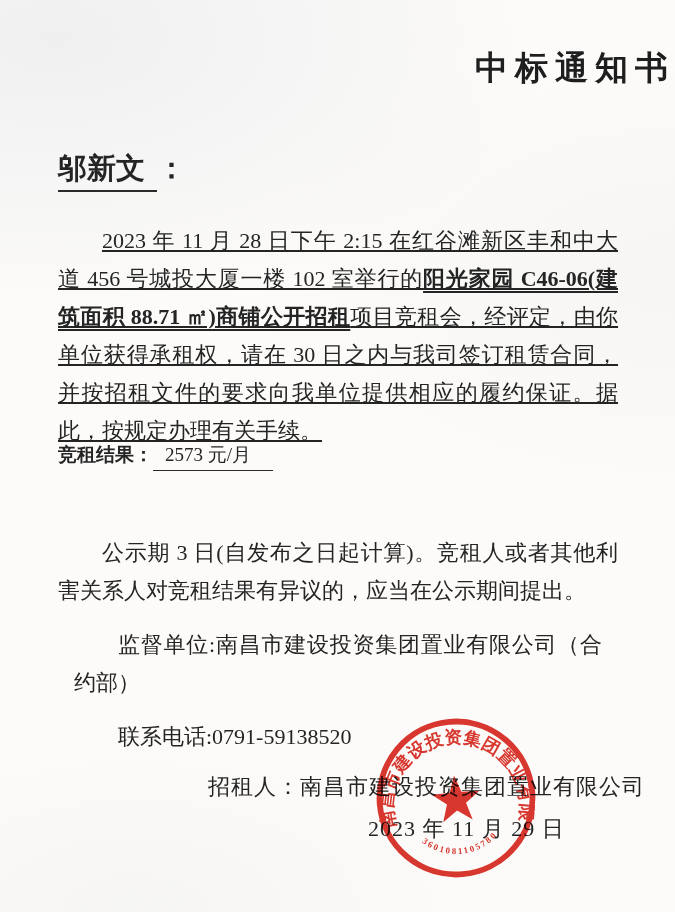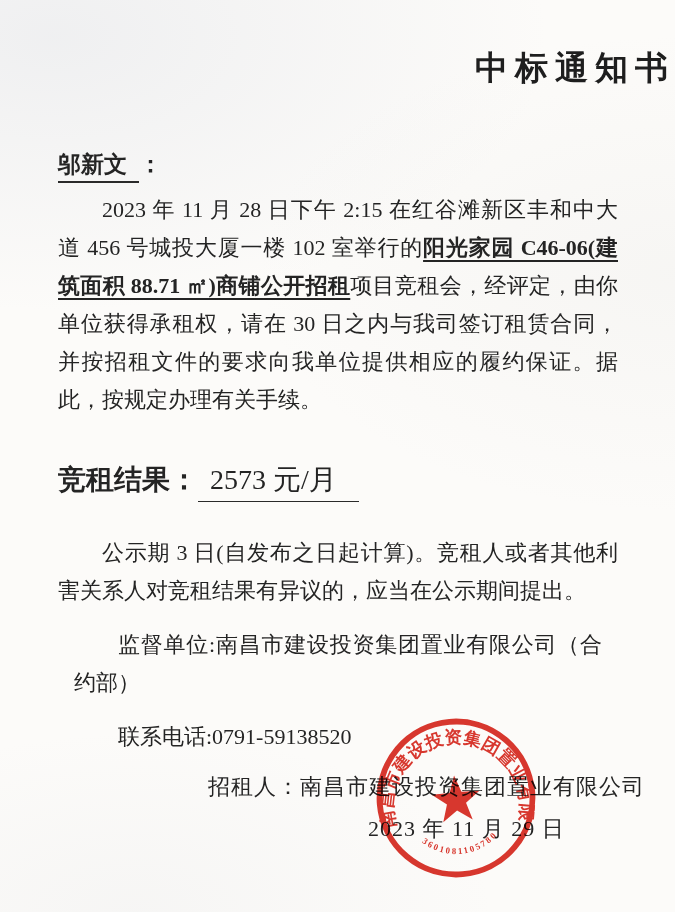--- a/index.html
+++ b/index.html
@@ -19,46 +19,46 @@
       #fcfbf9;
   }
   .doc-title {
     position: absolute; left: 0; top: 46px; width: 675px;
     text-align: right;
     font-size: 33px; font-weight: 700; letter-spacing: 7px;
     color: #1e1e1e;
   }
   .addressee {
     position: absolute; left: 58px; top: 149px;
-    font-size: 23px; font-weight: 700;
+    font-size: 29px; font-weight: 700;
   }
   .addressee .name {
     display: inline-block;
     border-bottom: 2px solid #2a2a2a;
     padding: 0 12px 1px 0;
   }
   .body-para {
     position: absolute; left: 58px; width: 560px;
     font-size: 22px; line-height: 38px;
     text-align: justify;
     color: #242424;
   }
-  .para1 { top: 169px; text-indent: 44px; }
+  .para1 { top: 200px; text-indent: 44px; text-decoration: underline; }
   .para2 { top: 534px; }
   .para2 .p-first { text-indent: 44px; margin: 0; }
   .para2 .p-ind { text-indent: 44px; margin: 16px; }
   .hl {
     font-weight: 700;
     text-decoration: underline;
     text-underline-offset: 5px;
     text-decoration-thickness: 1.5px;
   }
   .result-line {
-    position: absolute; left: 58px; top: 461px;
-    font-size: 28px;
+    position: absolute; left: 58px; top: 442px;
+    font-size: 19px;
   }
   .result-line .label { font-weight: 700; }
   .result-line .value {
     display: inline-block;
     border-bottom: 1.5px solid #2a2a2a;
     padding: 0 22px 2px 12px;
     font-weight: 400;
   }
   .issuer-line {
     position: absolute; left: 208px; top: 772px;

